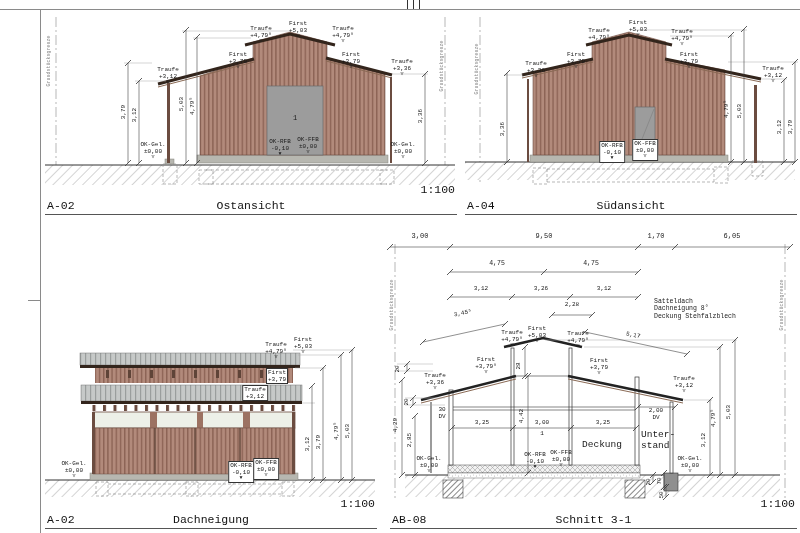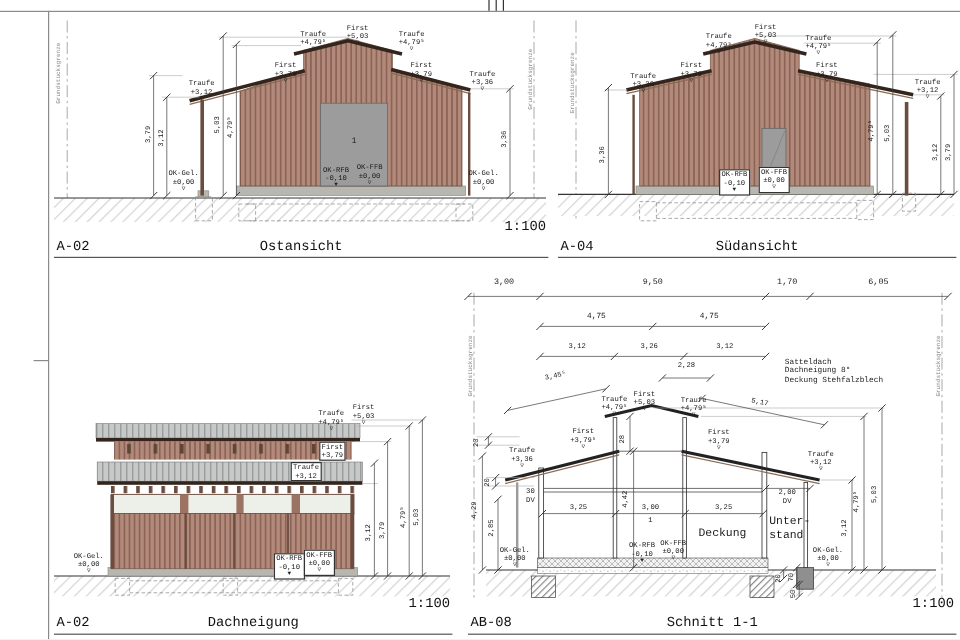--- a/index.html
+++ b/index.html
@@ -456,18 +456,18 @@
 ±0,00</span><span class="mk">▽</span></div>
         <div class="lbl" style="left: 319px; top: 210px; transform: translate(-50%, -50%) rotate(-90deg);"><span>3,12</span></div>
         <div class="lbl" style="left: 329px; top: 188px; transform: translate(-50%, -50%) rotate(-90deg);"><span>4,79⁵</span></div>
         <div class="lbl" style="left: 344px; top: 182px; transform: translate(-50%, -50%) rotate(-90deg);"><span>5,03</span></div>
         <div class="lbl" style="left: 264px; top: 252px; transform: translate(-50%, -50%) rotate(-90deg);"><span>20</span></div>
         <div class="lbl" style="left: 275px; top: 251px; transform: translate(-50%, -50%) rotate(-90deg);"><span>70</span></div>
         <div class="lbl" style="left: 277px; top: 265px; transform: translate(-50%, -50%) rotate(-90deg);"><span>50</span></div>
       </div>
     <div class="foot">
       <span class="fid">AB-08</span>
-      <span class="ftitle">Schnitt 1-1</span>
+      <span class="ftitle">Schnitt 3-1</span>
       <span class="fscale">1:100</span>
     </div>
   </div>
 
 </div>
 
 </body></html>

